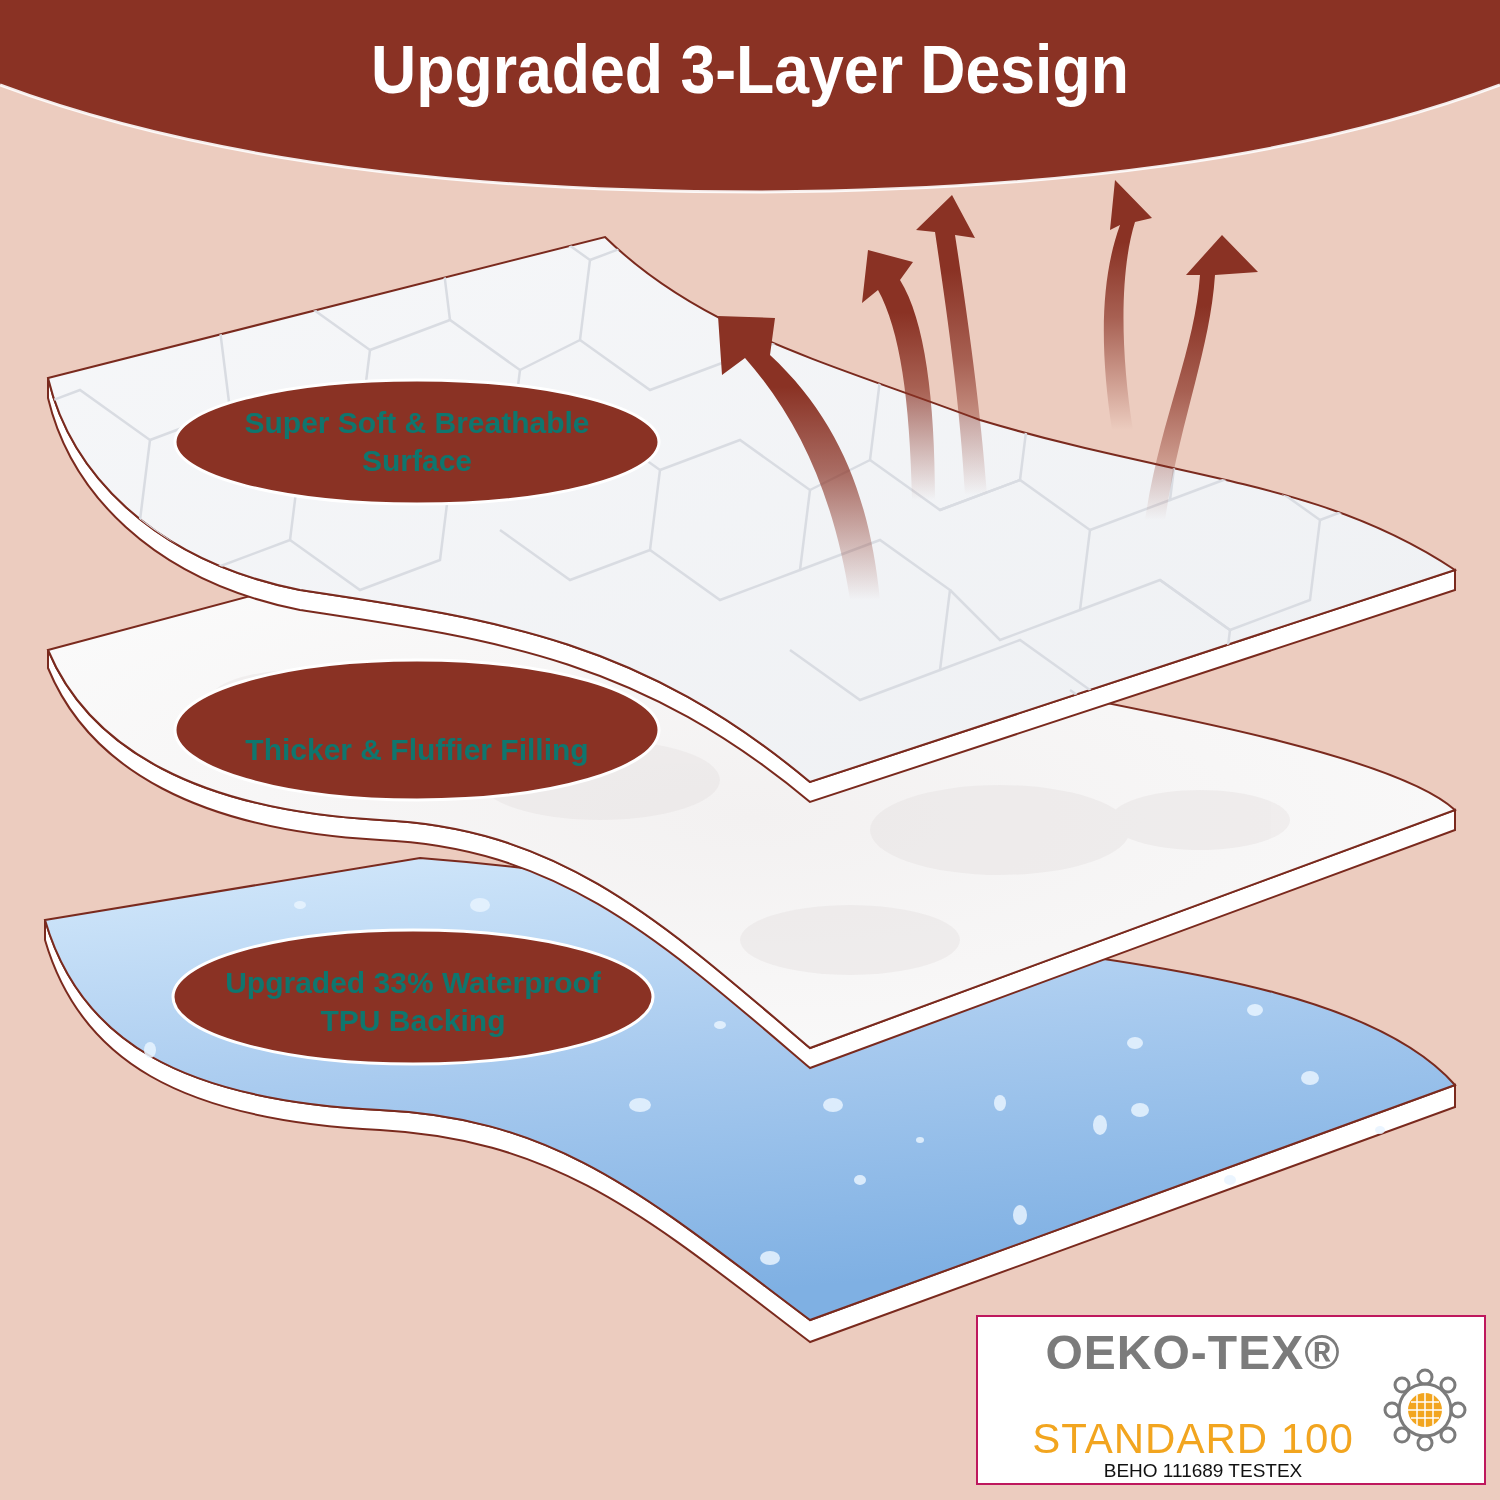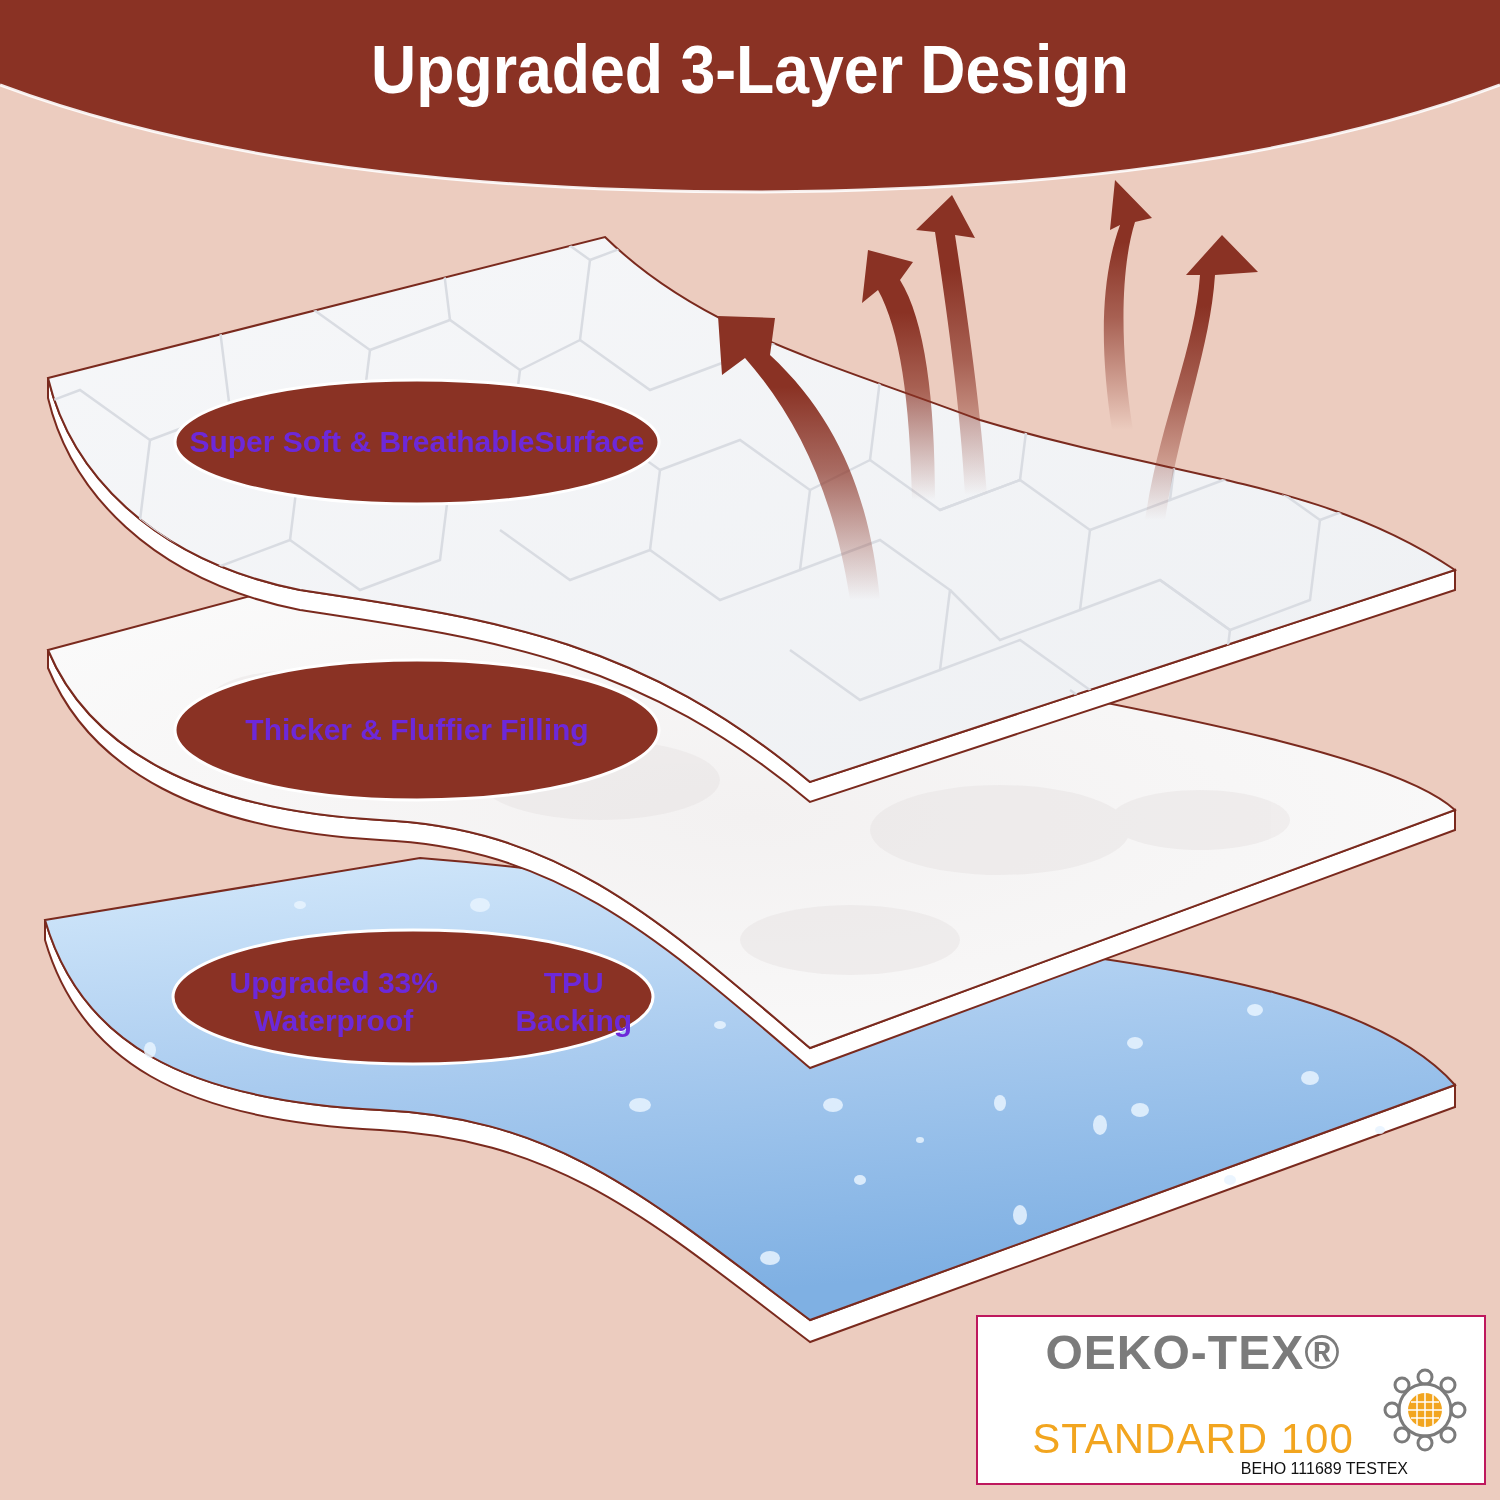--- a/index.html
+++ b/index.html
@@ -5,32 +5,32 @@
   html, body { margin: 0; padding: 0; }
   body { width: 1500px; height: 1500px; overflow: hidden; background: #ecccbf; position: relative; font-family: "Liberation Sans", sans-serif; }
   .stage { position: absolute; left: 0; top: 0; width: 1500px; height: 1500px; }
   .stage svg { position: absolute; left: 0; top: 0; }
   .title {
     position: absolute; left: 0; top: 30px; width: 1500px; text-align: center;
     color: #ffffff; font-family: "Liberation Sans", sans-serif; font-weight: 700;
     font-size: 68px; letter-spacing: 0px; transform: scaleX(0.92);
   }
   .label {
-    position: absolute; color: #6d28d9; font-family: "Liberation Sans", sans-serif;
+    position: absolute; color: #0f766e; font-family: "Liberation Sans", sans-serif;
     font-weight: 700; text-align: center; font-size: 30px; line-height: 38px;
-    display: flex; align-items: center; justify-content: center; flex-direction: row;
+    display: flex; align-items: center; justify-content: center; flex-direction: column;
   }
   .badge {
     position: absolute; left: 976px; top: 1315px; width: 510px; height: 170px;
     background: #ffffff; border: 2px solid #be185d; box-sizing: border-box;
   }
   .badge .brand { position: absolute; left: 0; top: 8px; width: 430px; text-align: center; font-size: 48px; font-weight: 700; color: #7b7b7b; letter-spacing: 1px; }
   .badge .tag { position: absolute; left: 0; top: 74px; width: 430px; text-align: center; font-size: 18px; font-weight: 700; color: #7b7b7b; letter-spacing: 2.5px; }
   .badge .std { position: absolute; left: 0; top: 98px; width: 430px; text-align: center; font-size: 42px; font-weight: 400; color: #f2a51f; letter-spacing: 1px; }
-  .badge .cert { position: absolute; left: 0; top: 143px; width: 430px; text-align: right; font-size: 16px; color: #111111; }
+  .badge .cert { position: absolute; left: 0; top: 143px; width: 430px; text-align: center; font-size: 19px; color: #111111; padding-left: 10px; }
   .badge .emblem { position: absolute; left: 402px; top: 48px; width: 90px; height: 90px; }
 </style>
 </head>
 <body>
 
 <div class="stage">
   <svg width="1500" height="1500" viewBox="0 0 1500 1500">
     <defs>
       <linearGradient id="blueGrad" x1="0" y1="0" x2="0.3" y2="1">
         <stop offset="0" stop-color="#d4e9fb"></stop>
@@ -145,21 +145,21 @@
     <ellipse cx="413" cy="997" rx="240" ry="67" fill="#8a3224" stroke="#ffffff" stroke-width="3"></ellipse>
   </svg>
 
   <div class="title">Upgraded 3-Layer Design</div>
 
   <div class="label" style="left:177px; top:390px; width:480px; height:104px;">
     <span>Super Soft &amp; Breathable</span>
     <span>Surface</span>
   </div>
 
-  <div class="label" style="left:177px; top:680px; width:480px; height:100px;">
+  <div class="label" style="left:177px; top:700px; width:480px; height:100px;">
     <span>Thicker &amp; Fluffier Filling</span>
   </div>
 
   <div class="label" style="left:173px; top:950px; width:480px; height:104px;">
     <span>Upgraded 33% Waterproof</span>
     <span>TPU Backing</span>
   </div>
 
   <div class="badge">
     <div class="brand">OEKO-TEX®</div>

